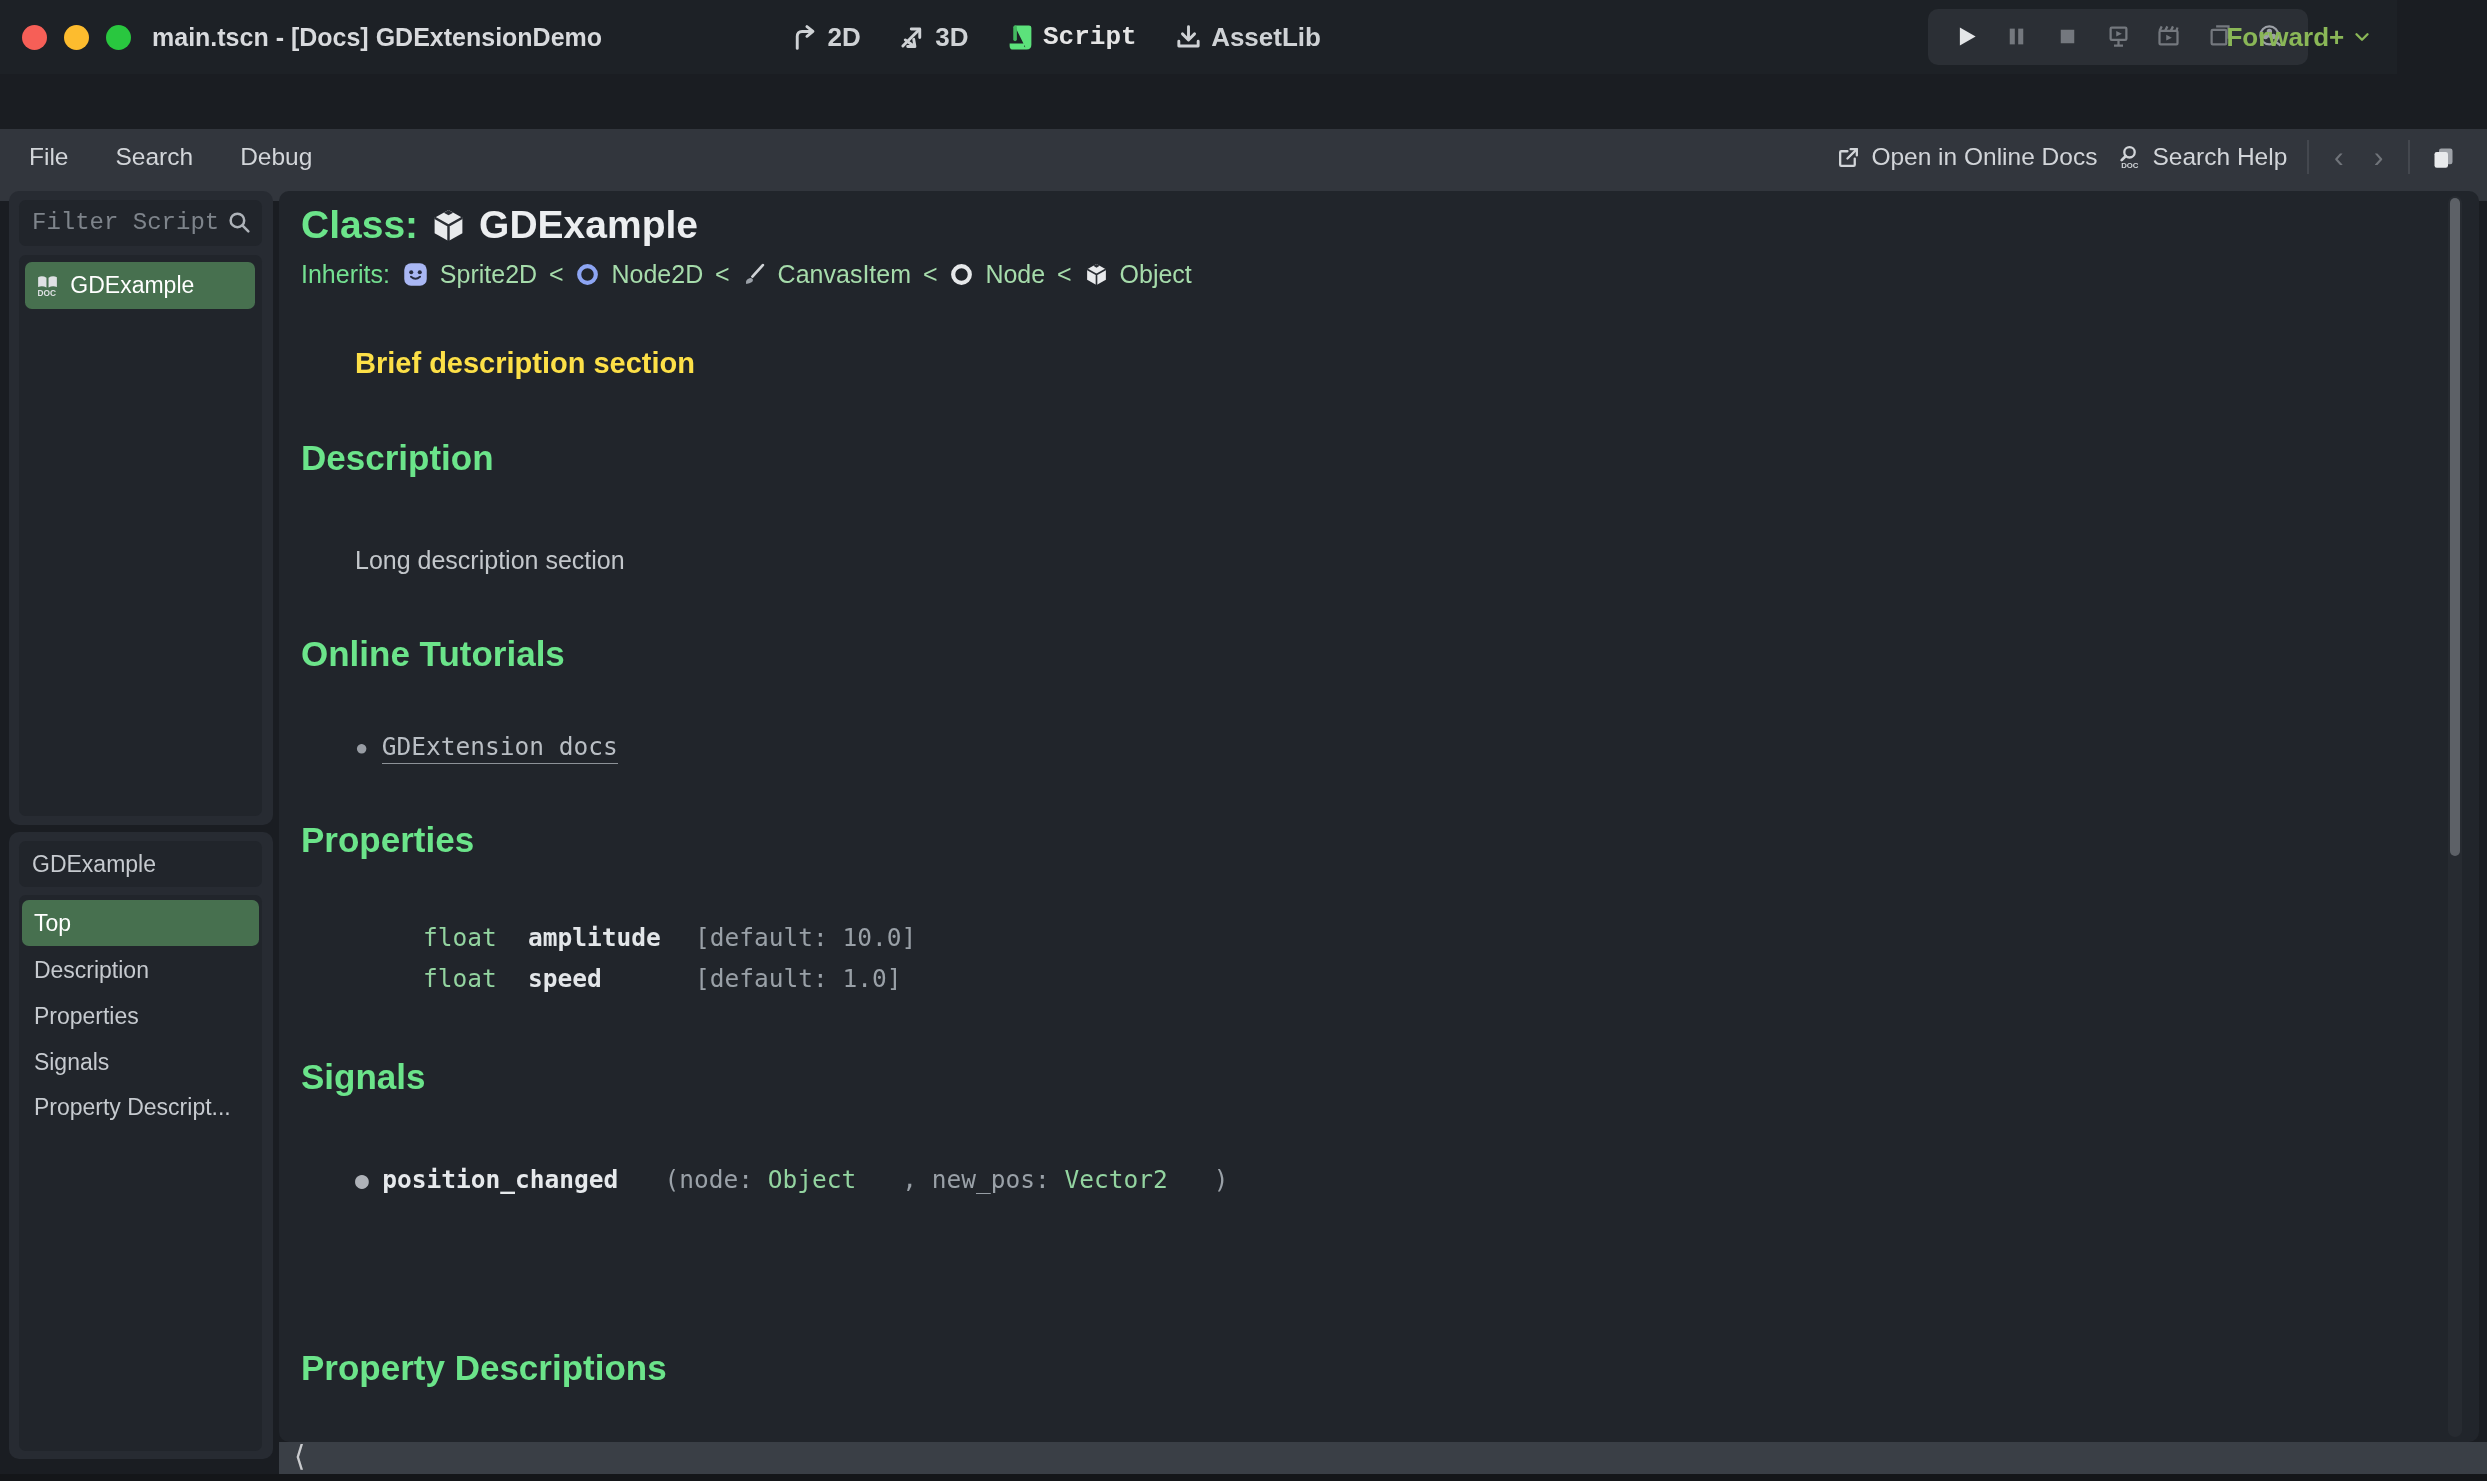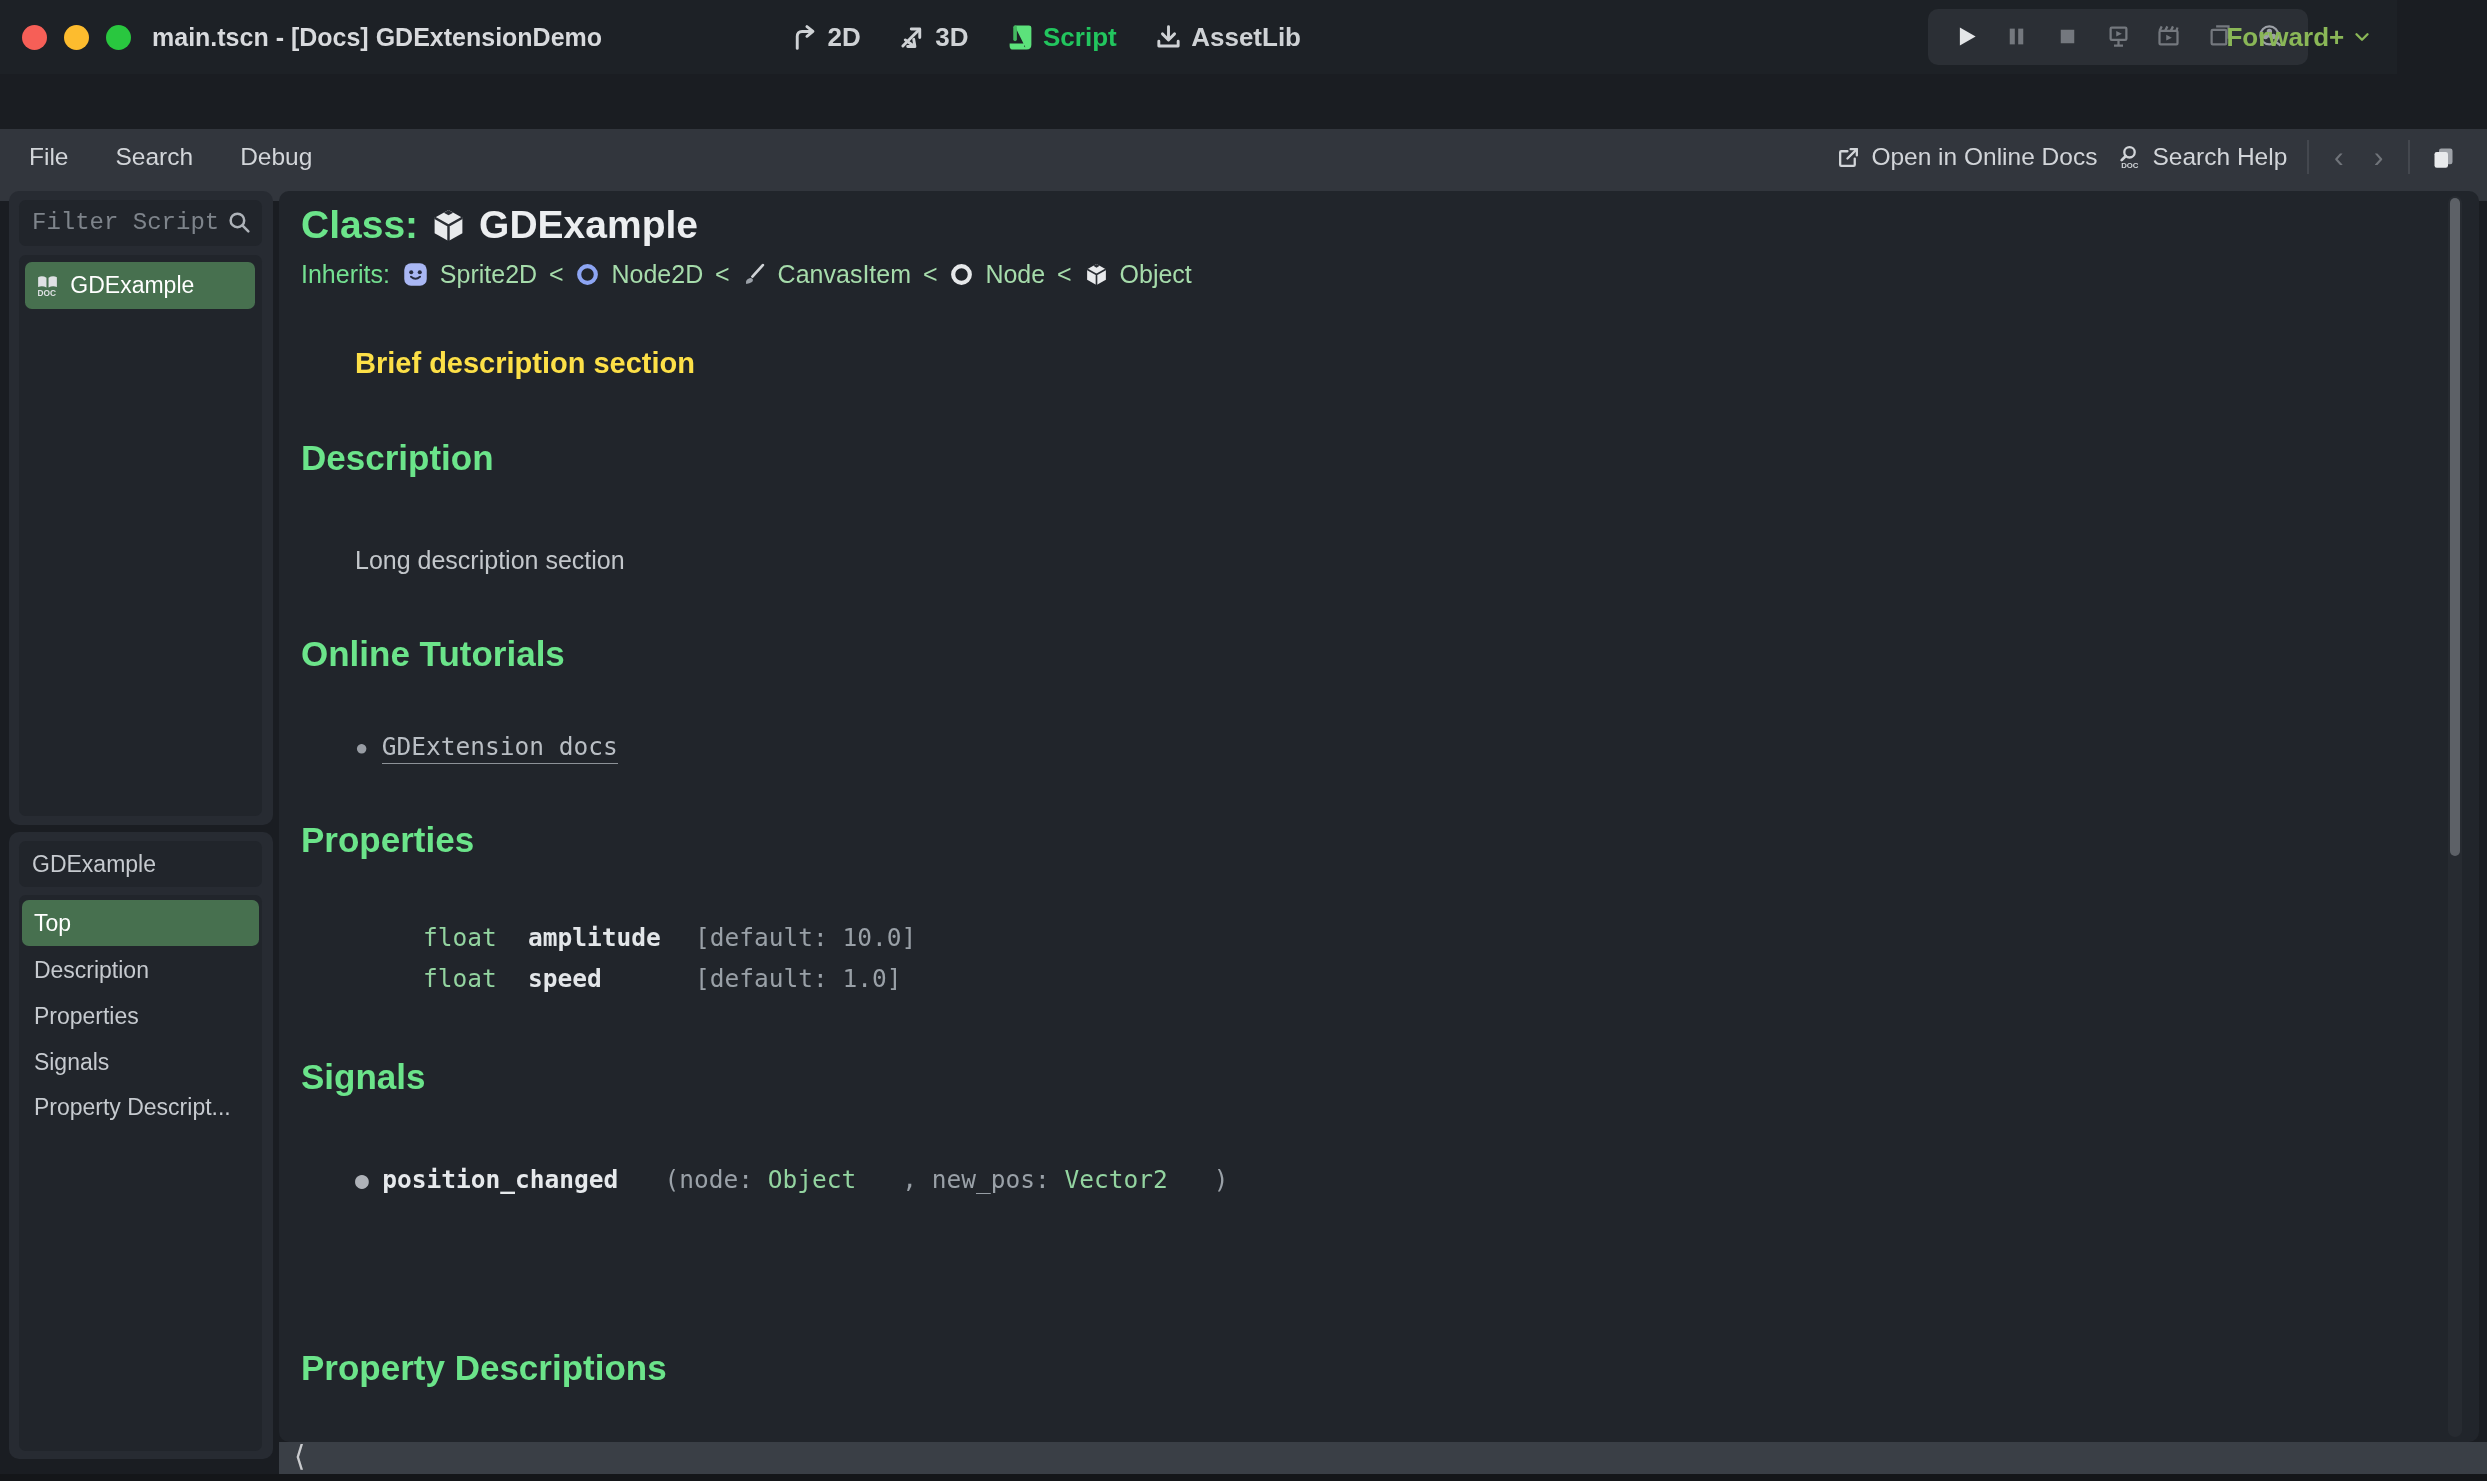--- a/index.html
+++ b/index.html
@@ -11,21 +11,21 @@
     color:#dfe2e6;
     -webkit-font-smoothing:antialiased;
   }
   
   .titlebar { position:absolute; left:0; top:0; width:2397px; height:74px; background:#1d2126;padding-left:36px; }
   .lights { position:absolute; left:22px; top:24.5px; display:flex; gap:17px; }
   .light { width:25px; height:25px; border-radius:50%; }
   .win-title { position:absolute; left:152px; top:0; height:74px; line-height:74px; font-size:25px; font-weight:700; color:#d8dadd; }
   .workspaces { position:absolute; left:790px; top:0; height:74px; display:flex; align-items:center; gap:37px; }
   .ws-btn { display:flex; align-items:center; gap:8.5px; font-size:26px; font-weight:700; color:#cfd2d5; cursor:default; }
-  .ws-btn.active { color:#22c55e; }
+  .ws-btn.active { color:#e5e5e5;font-family:Liberation Mono, monospace; }
   .playback { position:absolute; left:1928px; top:8.5px; width:380px; height:56px; background:#2b2f35; border-radius:10px; display:flex; align-items:center; justify-content:space-evenly; }
   .renderer { position:absolute; right:24px; top:0; height:74px; display:flex; align-items:center; gap:6.8px; font-size:26px; font-weight:700; color:#8ab757; }
   
   .tabstrip { position:absolute; left:0; top:74px; width:2487px; height:54px; background:#1d2126; }
   .scene-tab { position:absolute; left:8.5px; top:0; width:169px; height:54px; background:#2c3138; border-top:3.4px solid #4fbb6b; border-radius:6.8px 6.8px 0 0; display:flex; align-items:center; gap:10px; padding:0 13.5px; }
   .scene-tab .tab-label { font-size:24.5px; color:#dfe2e6; }
   .scene-tab .tab-close { font-size:22px; font-weight:700; color:#d0d3d6; }
   .tab-add { position:absolute; left:196px; top:6.8px; width:41px; height:41px; font-size:34px; color:#9ba0a6; display:flex; align-items:center; justify-content:center; }
   .expand-btn { position:absolute; left:2436px; top:85px; width:34px; height:34px; }
   

